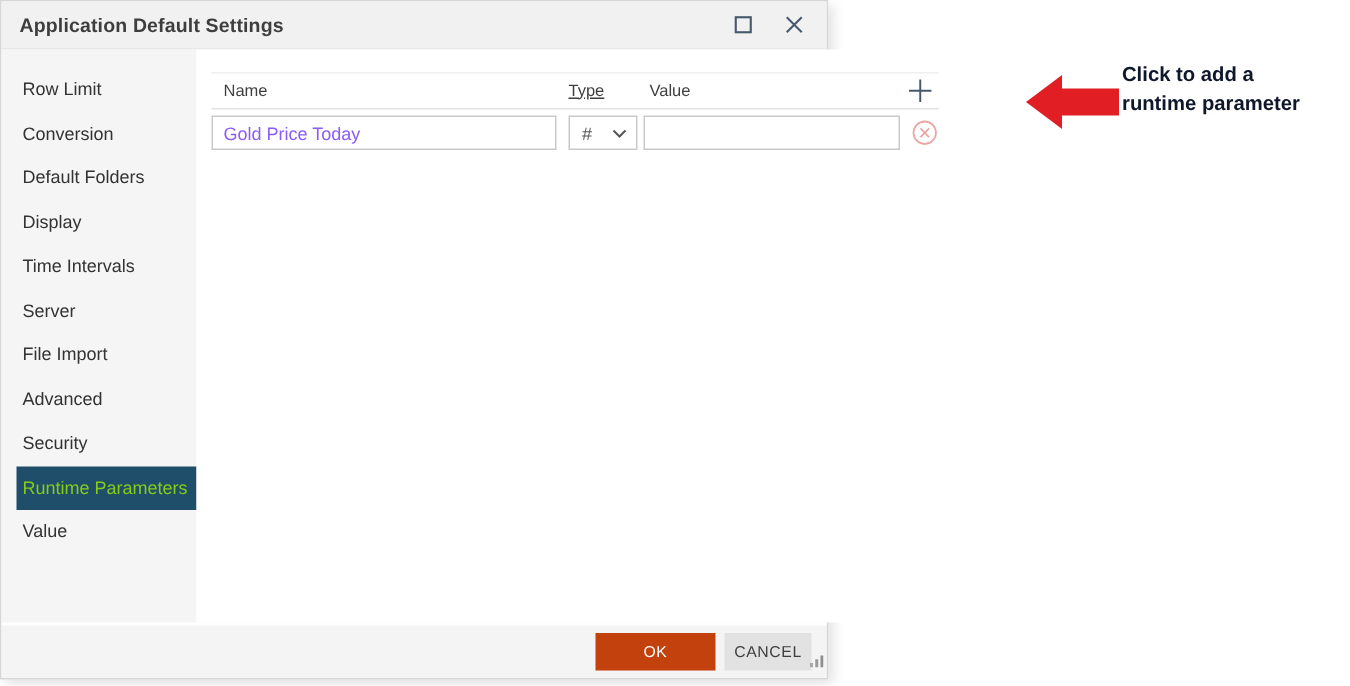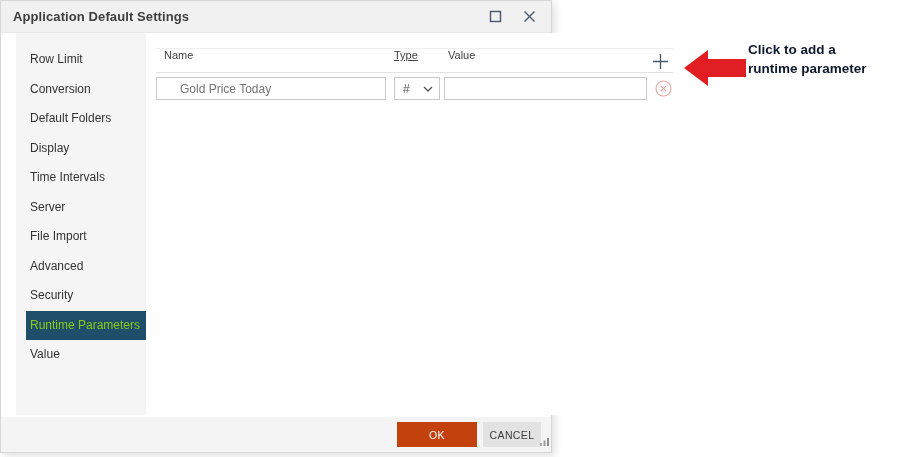--- a/index.html
+++ b/index.html
@@ -14,38 +14,38 @@
 
   .titlebar { height:32px; background:#f1f1f2; border-bottom:1px solid #e7e7e7;
               display:flex; align-items:center; flex:0 0 auto; }
   .title { font-size:13px; font-weight:700; color:#3e3e3e; padding-left:12px; letter-spacing:0.1px; }
   .win-controls { margin-left:auto; display:flex; align-items:center; gap:14px; padding-right:12px; }
   .win-btn { width:20px; height:20px; display:flex; align-items:center; justify-content:center; cursor:pointer; }
 
   .body { flex:1 1 auto; display:flex; min-height:0; }
 
   
-  .sidebar { width:130px; background:#f5f5f6; padding-top:12px; flex:0 0 auto;margin-left:15px; }
+  .sidebar { width:130px; background:#f5f5f6; padding-top:12px; flex:0 0 auto; }
   .side-item { height:29.5px; line-height:29.5px; margin-left:10px; padding-left:4px;
                font-size:12px; color:#333333; cursor:pointer; white-space:nowrap; }
   .side-item.active { background:#1f4e6b; color:#84cc16; }
 
   
   .content { flex:1 1 auto; background:#ffffff; padding:15px 12px 0 10px; }
-  .grid-header { display:flex; align-items:flex-start; height:25px;
+  .grid-header { display:flex; align-items:center; height:25px;
                  border-top:1px solid #efefef; border-bottom:1px solid #e2e2e2; }
   .col-head { font-size:11px; color:#3f3f3f; }
   .col-name  { width:238px; padding-left:8px; }
   .col-type  { width:52px;text-decoration:underline; }
   .col-value { flex:1 1 auto; padding-left:2px; }
   .add-btn { width:26px; height:24px; display:flex; align-items:center; justify-content:center; cursor:pointer; }
 
   .grid-row { display:flex; align-items:center; margin-top:4px; }
   .txt-input { height:23px; border:1px solid #c9c9c9; background:#ffffff; font-size:12px;
-               color:#737373; padding:0 23px; outline:none; font-family:"Liberation Sans", sans-serif; }
+               color:#8b5cf6; padding:0 7px; outline:none; font-family:"Liberation Sans", sans-serif; }
   .name-input { width:230px; margin-right:8px; }
   .type-box { width:46px; height:23px; border:1px solid #c9c9c9; background:#ffffff;
               display:flex; align-items:center; justify-content:space-between;
               padding:0 6px 0 8px; margin-right:4px; cursor:pointer; }
   .type-text { font-size:12px; color:#555555; }
   .value-input { flex:1 1 auto; margin-right:6px; }
   .delete-btn { width:20px; height:20px; display:flex; align-items:center; justify-content:center; cursor:pointer; }
 
   
   .footer { flex:0 0 auto; height:37px; background:#f4f4f4; border-top:2px solid #ffffff;

